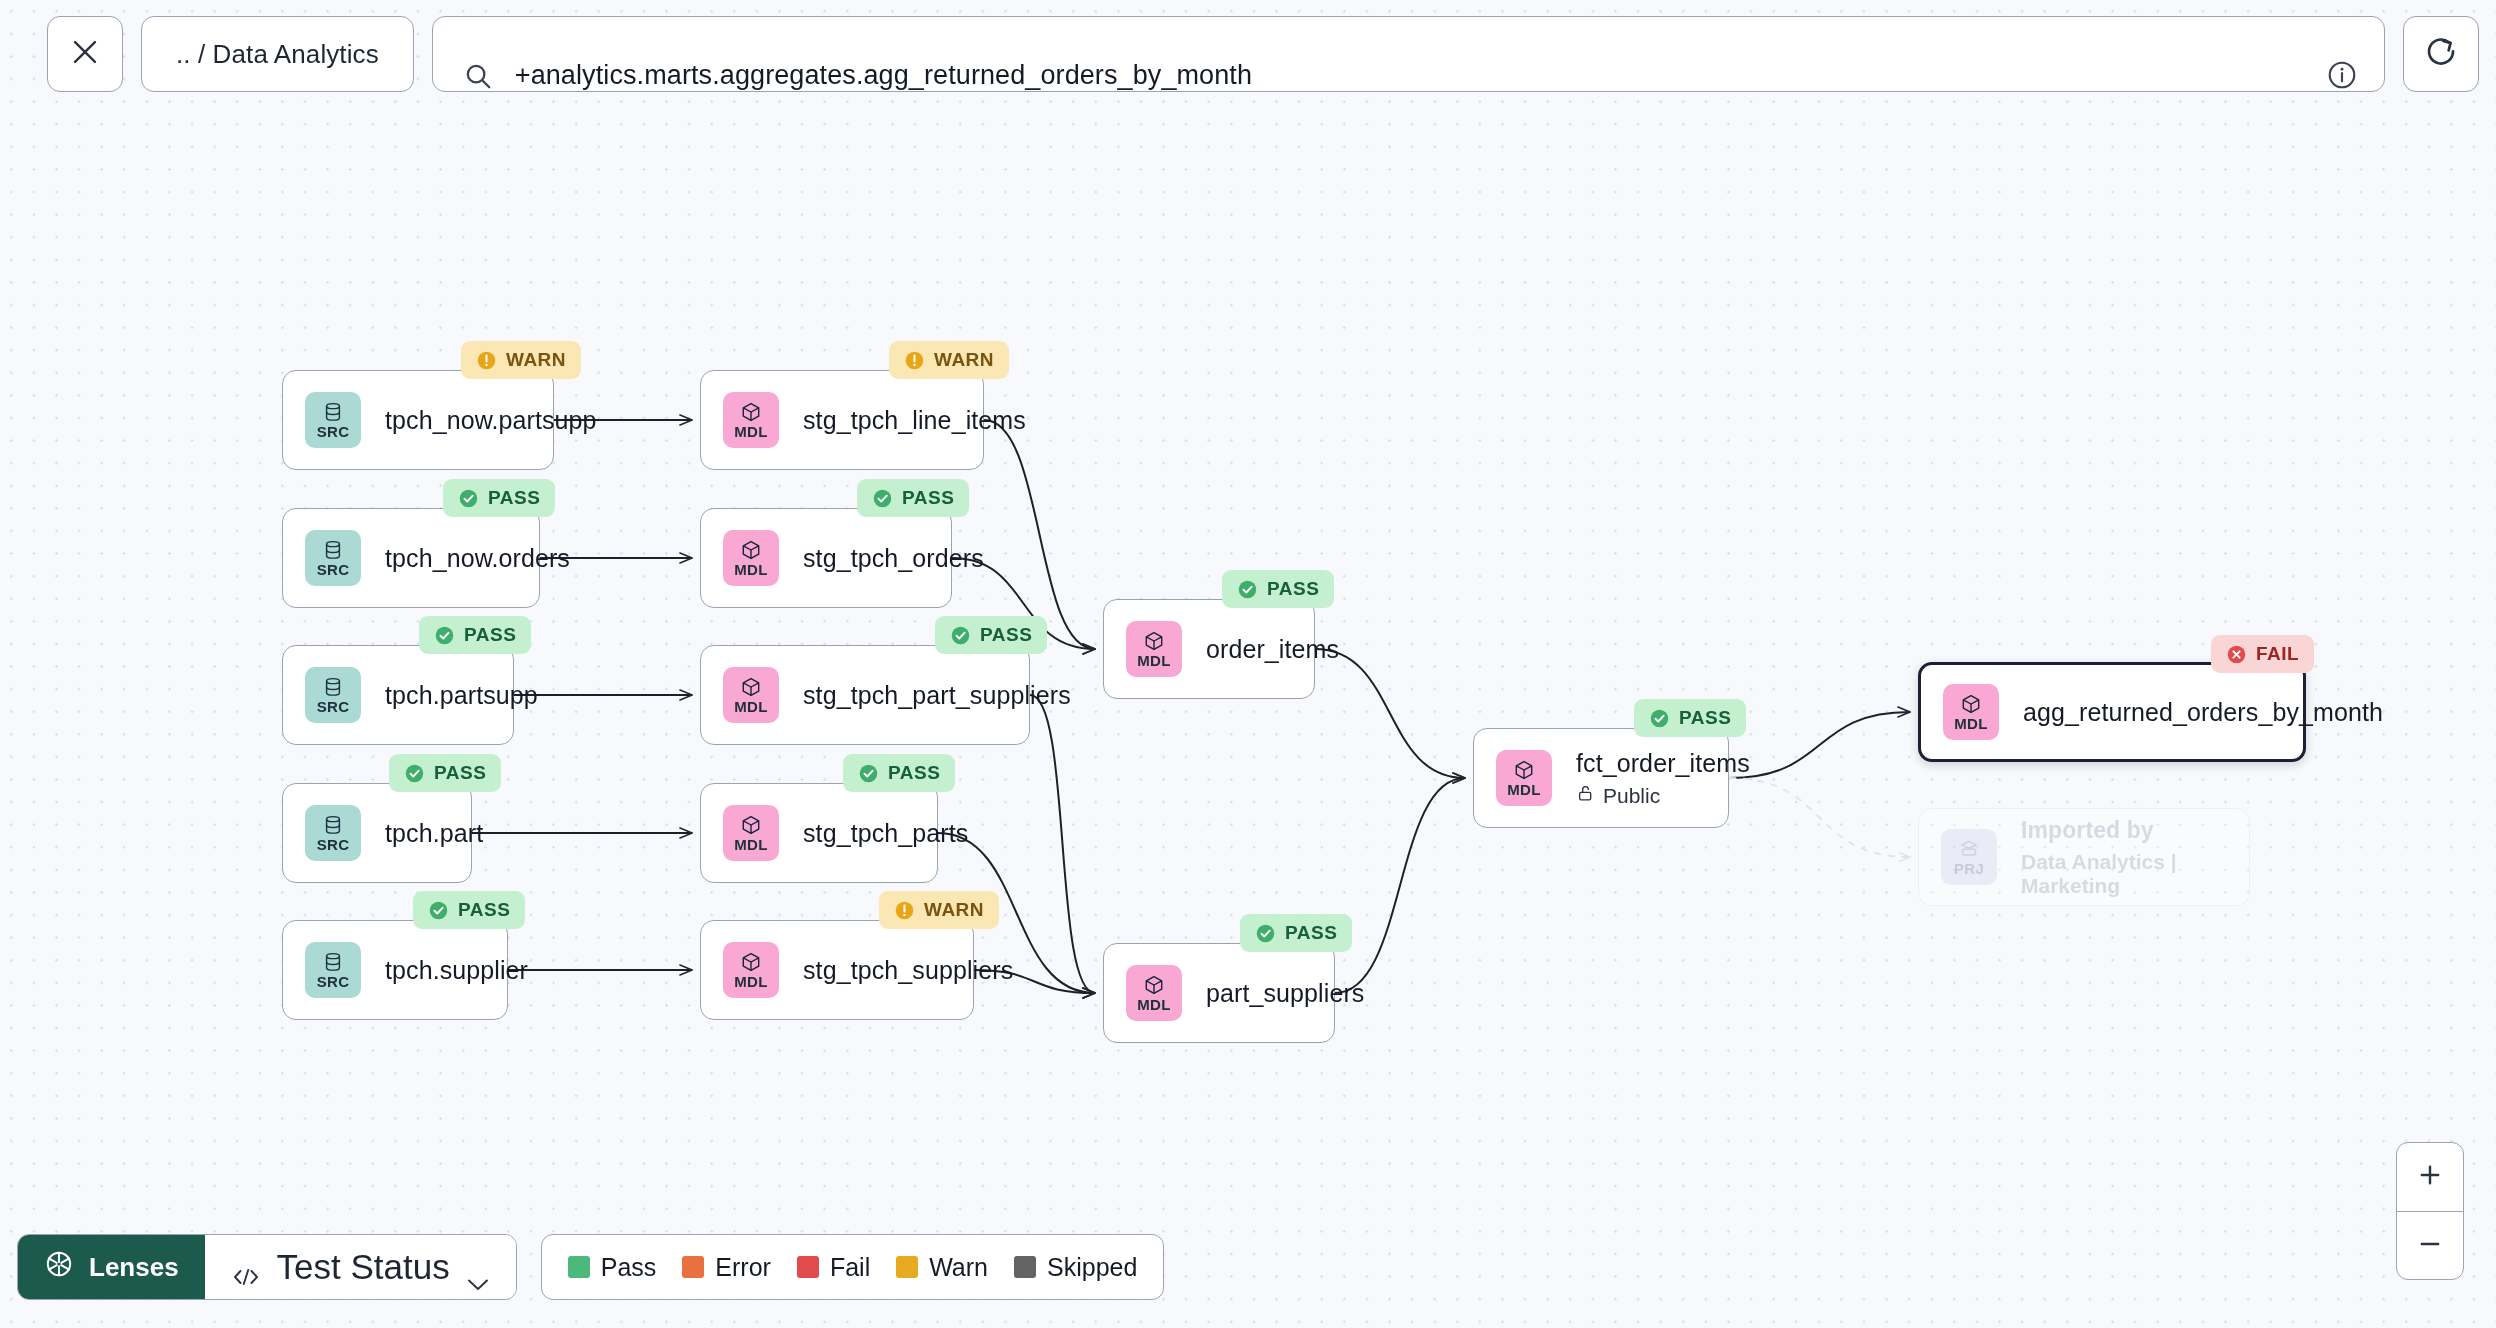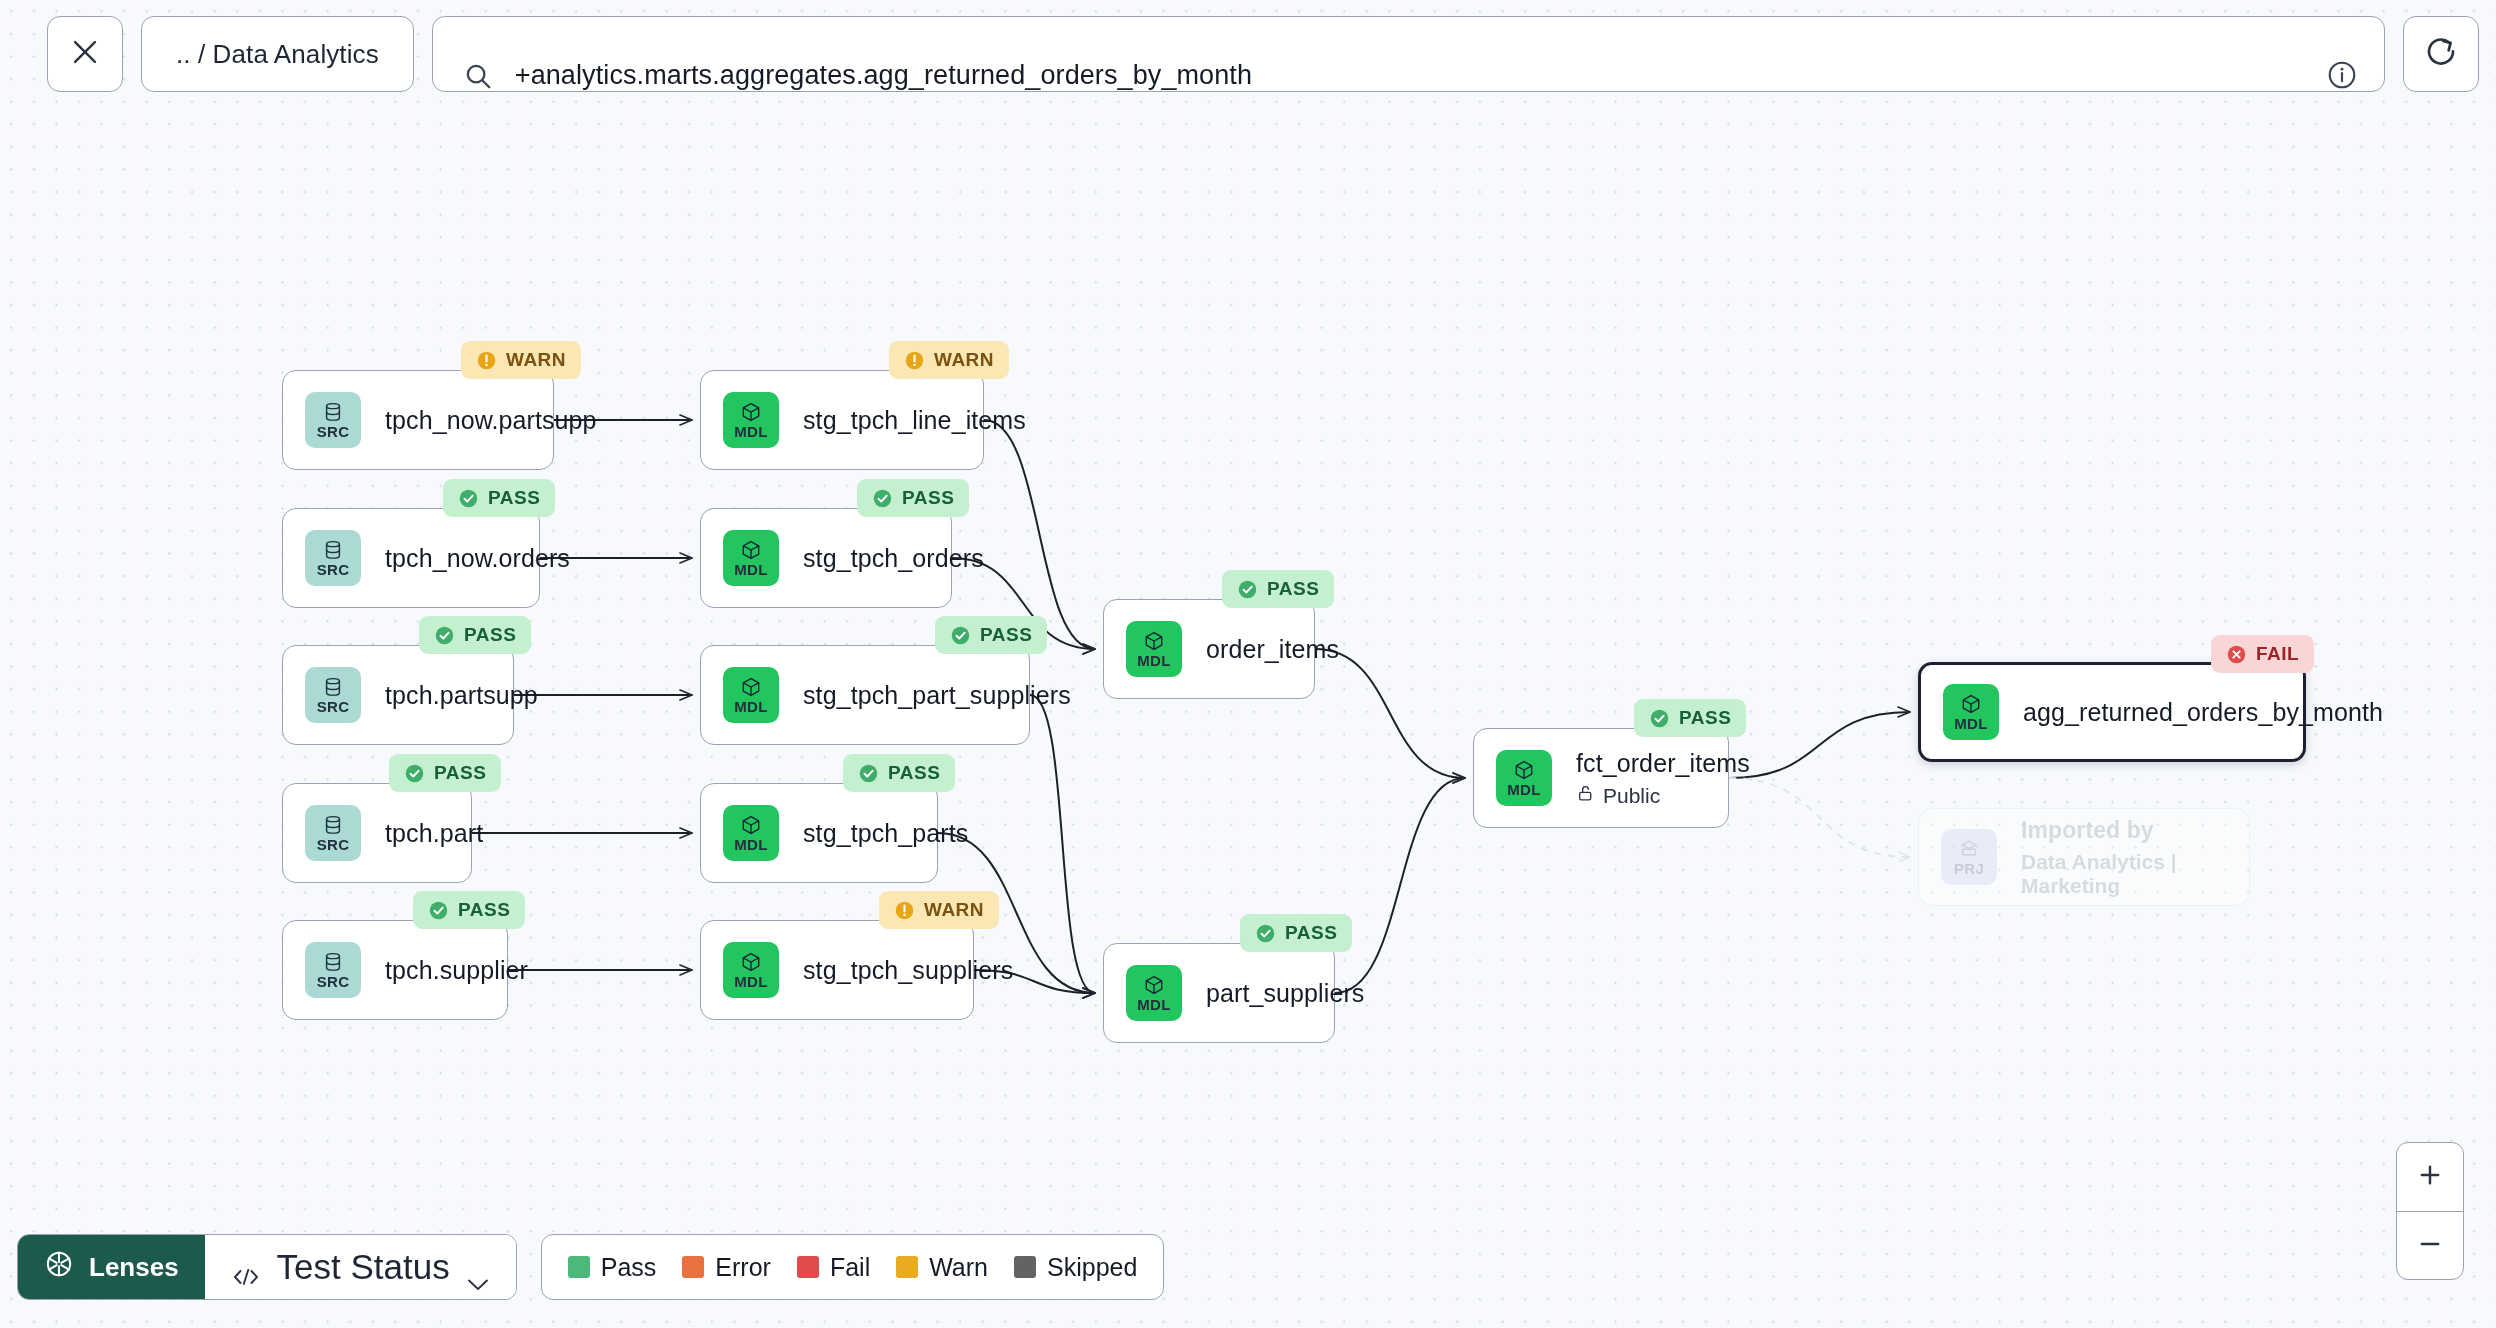--- a/index.html
+++ b/index.html
@@ -123,21 +123,21 @@
     width: 56px; height: 56px;
     border-radius: 10px;
     display: flex;
     flex-direction: column;
     align-items: center;
     justify-content: center;
     gap: 1px;
     flex: none;
   }
   .badge-icon.src { background: #abd9d4; }
-  .badge-icon.mdl { background: #22c55e; }
+  .badge-icon.mdl { background: #f9a8d4; }
   .badge-icon.prj { background: #dcdef4; }
   .badge-icon svg { width: 22px; height: 22px; display: block; }
   .badge-icon .kind {
     font-size: 15px;
     font-weight: 700;
     color: #20303c;
     line-height: 1;
     letter-spacing: .3px;
   }
   .badge-icon.prj .kind { color: #9b9fb6; }

